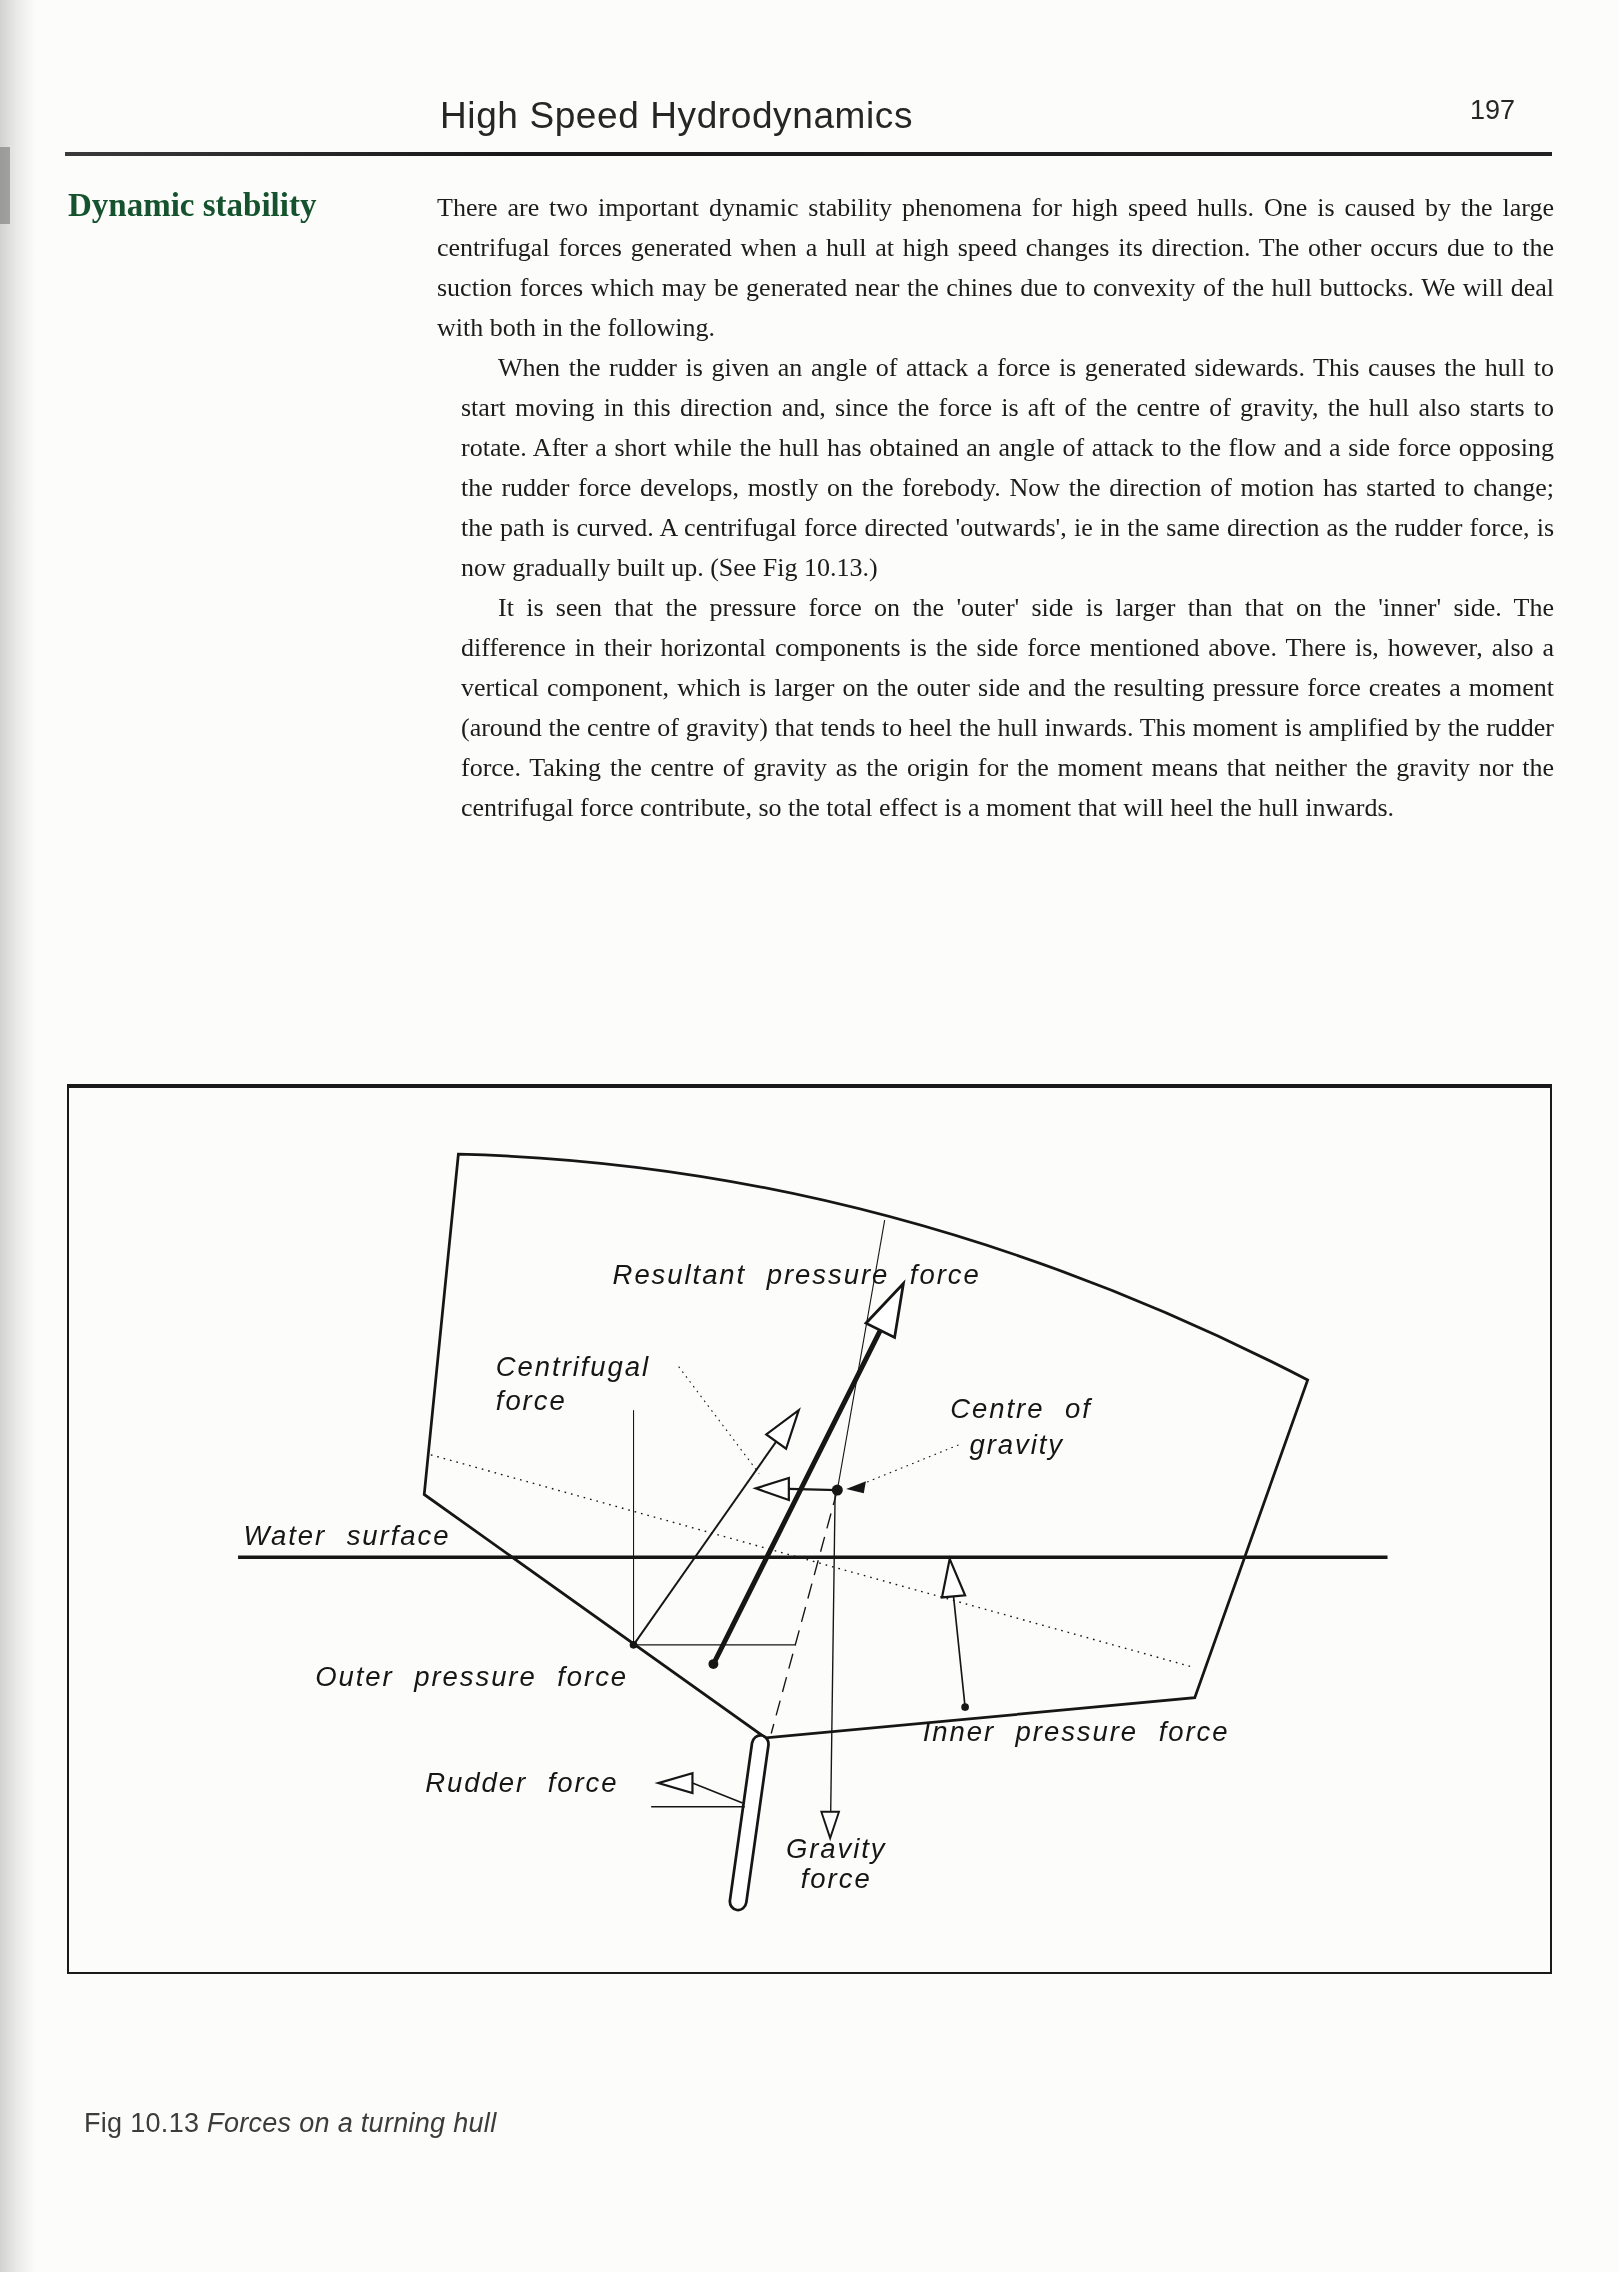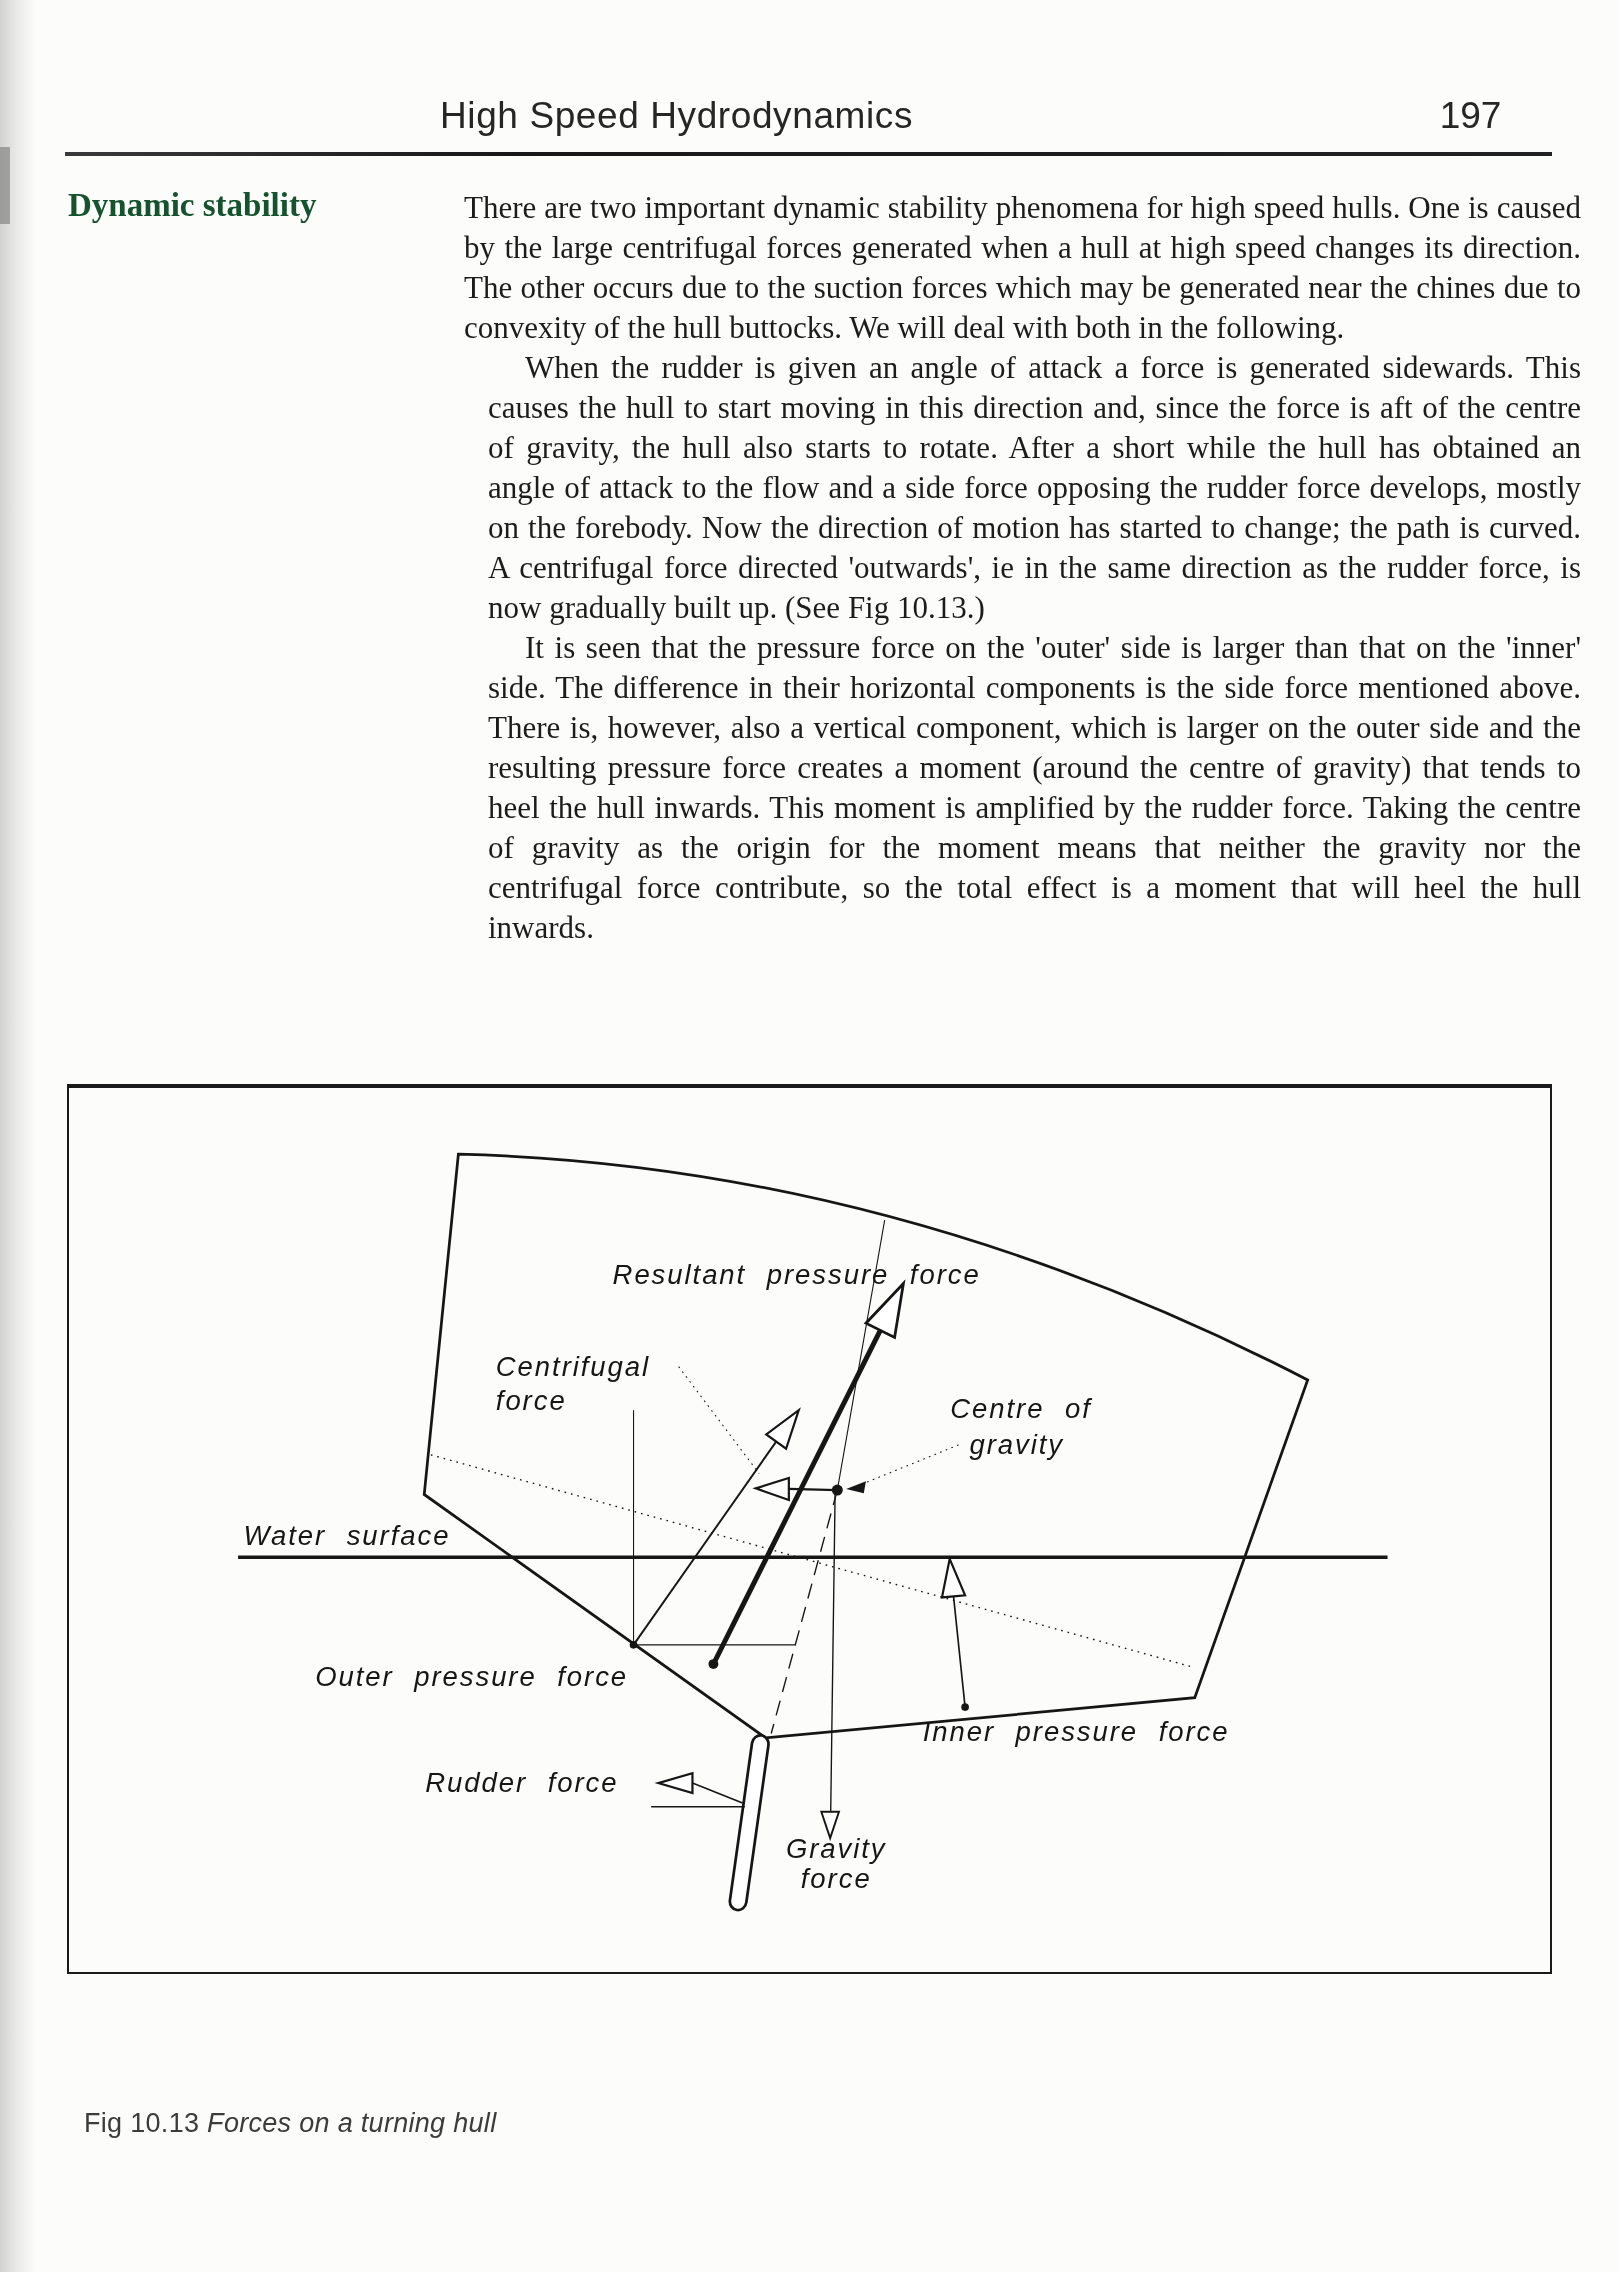--- a/index.html
+++ b/index.html
@@ -26,35 +26,35 @@
   .edge-dark{
     position:absolute;left:0;top:147px;width:9.5px;height:77px;
     background:#6e6e6c;opacity:.55;filter:blur(0.6px);
   }
   .running-title{
     position:absolute;left:440px;top:95px;
     font-family:"Liberation Sans", sans-serif;
     font-size:37px;font-weight:400;letter-spacing:0.6px;color:#262626;
   }
   .page-number{
-    position:absolute;left:1426px;top:95px;width:89px;text-align:center;
+    position:absolute;left:1426px;top:95px;width:89px;text-align:right;
     font-family:"Liberation Sans", sans-serif;
-    font-size:37px;color:#262626;
+    font-size:27px;color:#262626;
   }
   .rule{
     position:absolute;left:65px;top:152px;width:1487px;height:4.2px;
     background:linear-gradient(to right,#3a3a3a,#181818 30%,#222 100%);
   }
   .margin-heading{
     position:absolute;left:68px;top:187px;width:356px;
     font-size:33px;font-weight:700;color:#14532d;
   }
   .body-col{
-    position:absolute;left:464px;top:188px;width:1117px;
-    font-size:31px;line-height:40px;text-align:justify;color:var(--ink);
+    position:absolute;left:437px;top:188px;width:1117px;
+    font-size:26px;line-height:40px;text-align:justify;color:var(--ink);
   }
   .para.indent{text-indent:37px;margin-left:24px;}
   .fig-box{
     position:absolute;left:67px;top:1084px;width:1485px;height:890px;
     border:2.4px solid #1a1a1a;border-top-width:4.8px;
     background:var(--paper);
   }
   .fig-box svg{position:absolute;left:0;top:0;width:100%;height:100%;}
   .flabel{
     font-family:"Liberation Sans", sans-serif;

